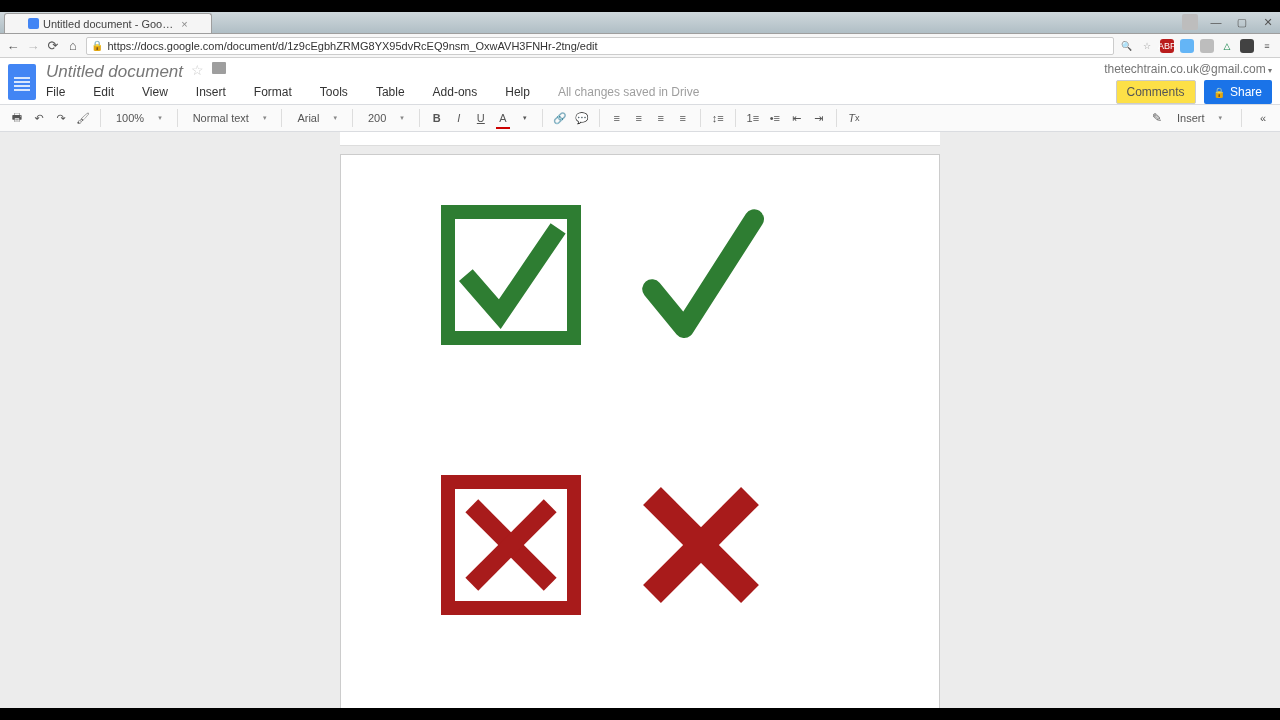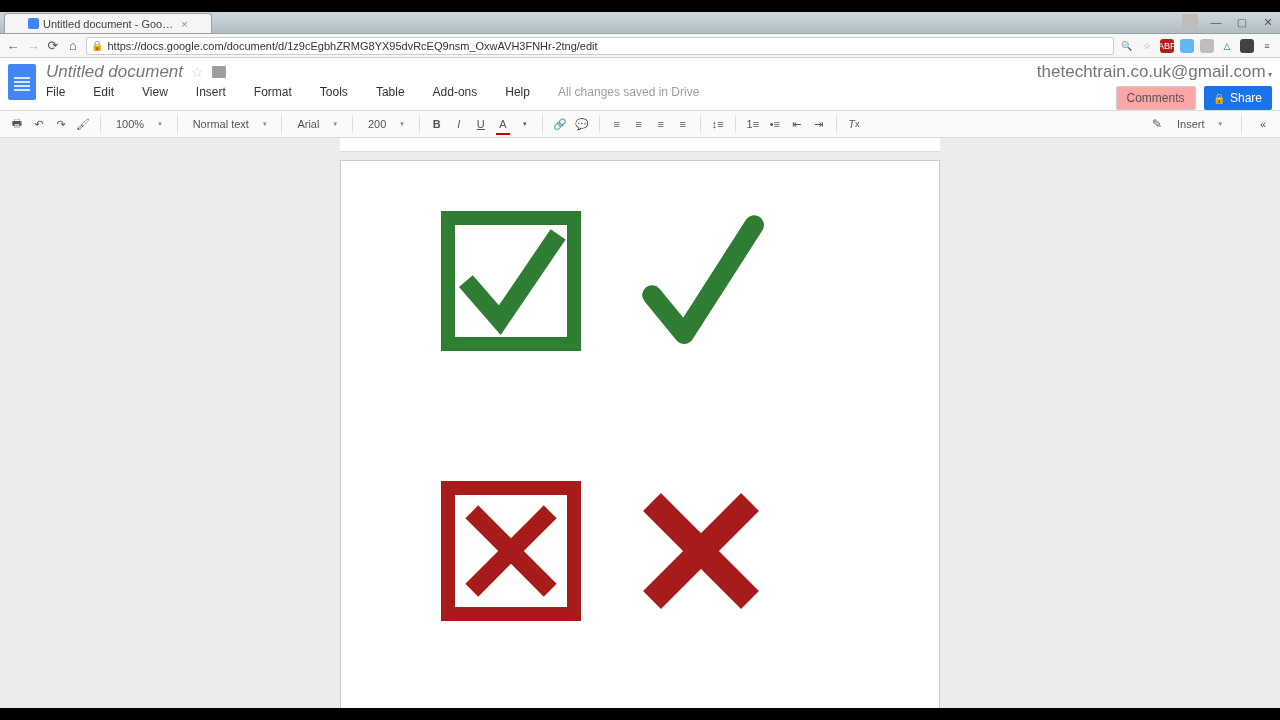--- a/index.html
+++ b/index.html
@@ -24,30 +24,30 @@
   .nav-ico{width:14px;height:14px;display:flex;align-items:center;justify-content:center;color:#555;font-size:13px}
   .url{flex:1;height:18px;border:1px solid #ccc;border-radius:2px;background:#fff;display:flex;align-items:center;padding:0 4px;gap:4px;font-size:11px;color:#333}
   .url .lock{color:#0b8043;font-size:10px}
   .ext{display:flex;gap:6px;align-items:center}
   .ext span{width:14px;height:14px;border-radius:3px;display:flex;align-items:center;justify-content:center;font-size:9px;color:#555}
   
   .docs-head{display:flex;align-items:flex-start;padding:4px 8px 0;background:#fff}
   .docs-logo{width:28px;height:36px;background:#4285f4;border-radius:2px;margin-right:10px;margin-top:2px;display:flex;align-items:center;justify-content:center}
   .docs-logo::before{content:"";width:16px;height:2px;background:rgba(255,255,255,.8);box-shadow:0 4px 0 rgba(255,255,255,.8),0 8px 0 rgba(255,255,255,.8),0 -4px 0 rgba(255,255,255,.8)}
   .docs-title-area{display:flex;flex-direction:column;flex:1}
-  .title-row{display:flex;align-items:center;gap:8px}
+  .title-row{display:flex;align-items:flex-start;gap:8px}
   .doc-title{font-size:17px;color:#777;font-style:italic}
   .star{color:#ccc;font-size:14px}
   .folder{width:14px;height:12px;background:#9e9e9e;border-radius:1px}
   .menubar{display:flex;gap:28px;font-size:12px;color:#333;margin-top:3px;align-items:center}
   .menubar .save-status{color:#9e9e9e;}
   .head-right{display:flex;align-items:center;gap:8px}
-  .email{font-size:17px;color:#757575}
+  .email{font-size:12px;color:#757575}
   .email::after{content:" ▾";font-size:8px}
-  .btn{font-size:12px;padding:4px 10px;border-radius:2px;border:1px solid #ccc;background:#fca5a5;color:#555}
+  .btn{font-size:12px;padding:4px 10px;border-radius:2px;border:1px solid #ccc;background:#fde047;color:#555}
   .btn.share{background:#1a73e8;color:#ffffff;border:none;display:flex;align-items:center;gap:4px;padding:5px 10px}
   .btn.share::before{content:"🔒";font-size:10px}
   
   .toolbar{height:28px;border-top:1px solid var(--ui-border);border-bottom:1px solid var(--ui-border);display:flex;align-items:center;padding:0 8px;gap:4px;background:#fafafa;font-size:11px;color:#555}
   .toolbar .sep{width:1px;height:18px;background:#ddd;margin:0 4px}
   .tbtn{min-width:18px;height:20px;display:flex;align-items:center;justify-content:center;padding:0 2px}
   .tdrop{display:flex;align-items:center;gap:10px;padding:0 6px;border:1px solid transparent}
   .tdrop::after{content:"▾";font-size:7px;color:#888;margin-left:4px}
   .tcolor{position:relative}
   .tcolor::after{content:"";position:absolute;left:2px;right:2px;bottom:-1px;height:2px;background:#cc0000}

